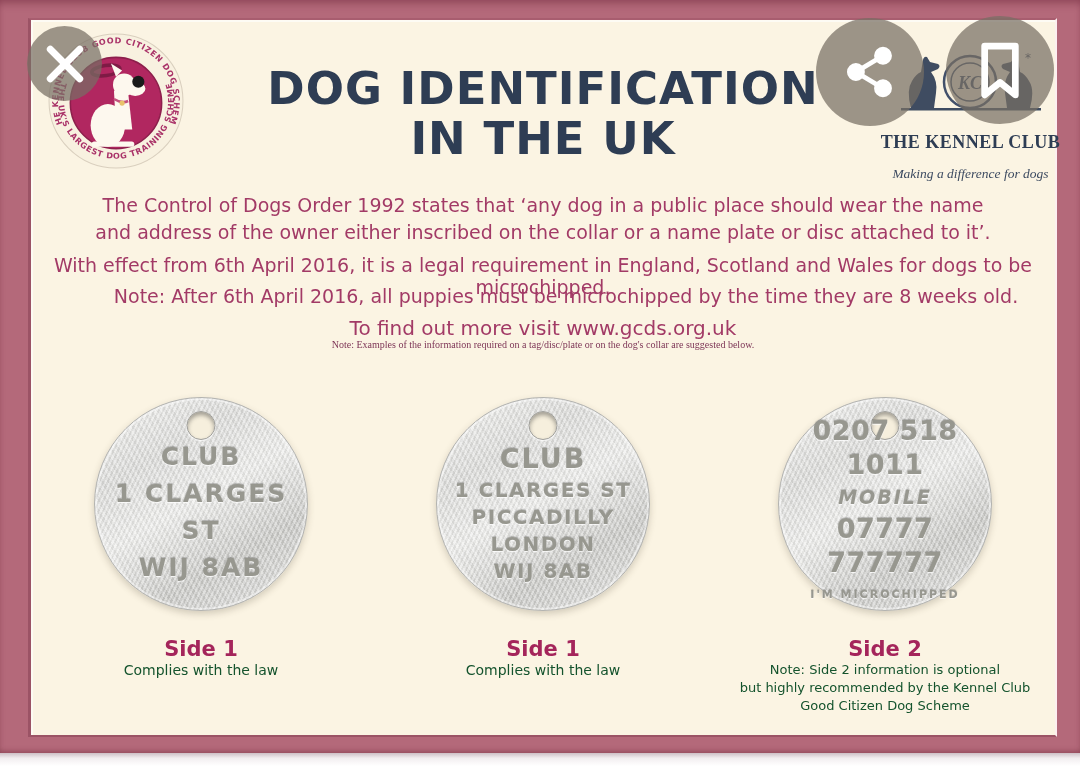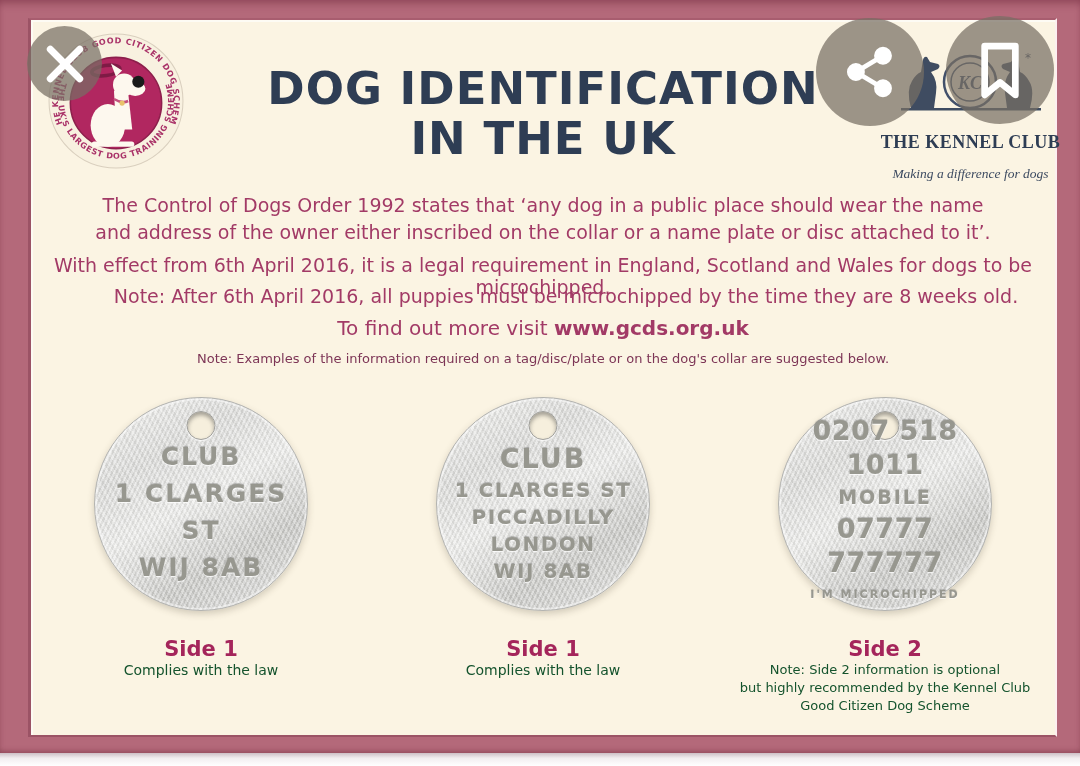--- a/index.html
+++ b/index.html
@@ -20,43 +20,43 @@
   .kc-name{font-family:"Liberation Serif","DejaVu Serif",serif;font-weight:bold;font-size:18px;
            letter-spacing:.5px;margin-top:14px;}
   .kc-tagline{font-family:"Liberation Serif","DejaVu Serif",serif;font-style:italic;font-size:13.5px;
               color:#3c4a60;margin-top:13px;}
   
   .copy{position:absolute;left:0;width:100%;text-align:center;color:#a23a66;}
   .p1{top:172px;font-size:19px;line-height:27px;}
   .p2{top:234px;font-size:19px;}
   .p3{top:265px;font-size:19px;padding-left:23px;}
   .findout{top:296px;font-size:20px;}
-  .fo-link{font-weight:bold;margin-top:39px;}
-  .tinynote{top:331px;font-size:13px;color:#7d3556;}
+  .fo-link{font-weight:normal;margin-top:39px;}
+  .tinynote{top:319px;font-size:10px;color:#7d3556;font-family:Liberation Serif, serif;}
   
   .tags-row{position:absolute;top:377px;left:0;width:100%;box-sizing:border-box;
             padding:0 20px;display:flex;justify-content:space-between;}
   .tag-col{width:300px;display:flex;flex-direction:column;align-items:center;}
   .tag{position:relative;width:212px;height:212px;border-radius:50%;
        background:
          repeating-linear-gradient(115deg,rgba(255,255,255,.28) 0 2px,rgba(120,120,118,.08) 2px 4px),
          repeating-linear-gradient(60deg,rgba(255,255,255,.15) 0 3px,rgba(90,90,88,.06) 3px 6px),
          linear-gradient(150deg,#f3f3f1 0%,#dcdcda 28%,#eeeeec 48%,#c9c9c6 72%,#e4e4e2 100%);
        border:1px solid #b3b3b0;
        box-shadow:0 3px 7px rgba(70,60,40,.22), inset 0 0 0 2px rgba(255,255,255,.45);}
   .hole{position:absolute;left:50%;top:13px;transform:translateX(-50%);width:27px;height:27px;
         border-radius:50%;background:#f6efdd;border:1px solid #9f9f9c;
         box-shadow:inset 0 3px 4px rgba(60,60,58,.45), 0 1px 1px rgba(255,255,255,.8);}
   .tag-text{position:absolute;inset:0;display:flex;flex-direction:column;justify-content:center;
             align-items:center;text-align:center;padding-top:16px;color:#97978f;font-weight:bold;
             text-shadow:0 1px 1px rgba(255,255,255,.85), 0 -1px 1px rgba(80,80,78,.35);}
   .t-lg{font-size:25px;line-height:37px;letter-spacing:2px;}
   .t-md{font-size:20px;line-height:27px;letter-spacing:1.5px;}
   .t-xl{font-size:27px;line-height:34px;letter-spacing:.5px;}
-  .t-mob{font-size:19px;line-height:30px;letter-spacing:2px;}
+  .t-mob{font-size:19px;line-height:30px;letter-spacing:2px;font-style:italic;}
   .t-tiny{font-size:11px;line-height:30px;letter-spacing:2px;}
   .side-label{margin-top:26px;color:#a4255b;font-weight:bold;font-size:21px;}
   .caption{color:#14532d;font-size:14px;line-height:19px;text-align:center;}
   .caption.small{font-size:13px;line-height:18px;}
   
   .ov-btn{position:absolute;border-radius:50%;background:rgba(119,111,100,.72);
           display:flex;align-items:center;justify-content:center;z-index:10;border:none;}
   .ov-close{left:27px;top:26px;width:75px;height:75px;}
   .ov-share{left:816px;top:18px;width:108px;height:108px;}
   .ov-bookmark{left:946px;top:16px;width:108px;height:108px;}

